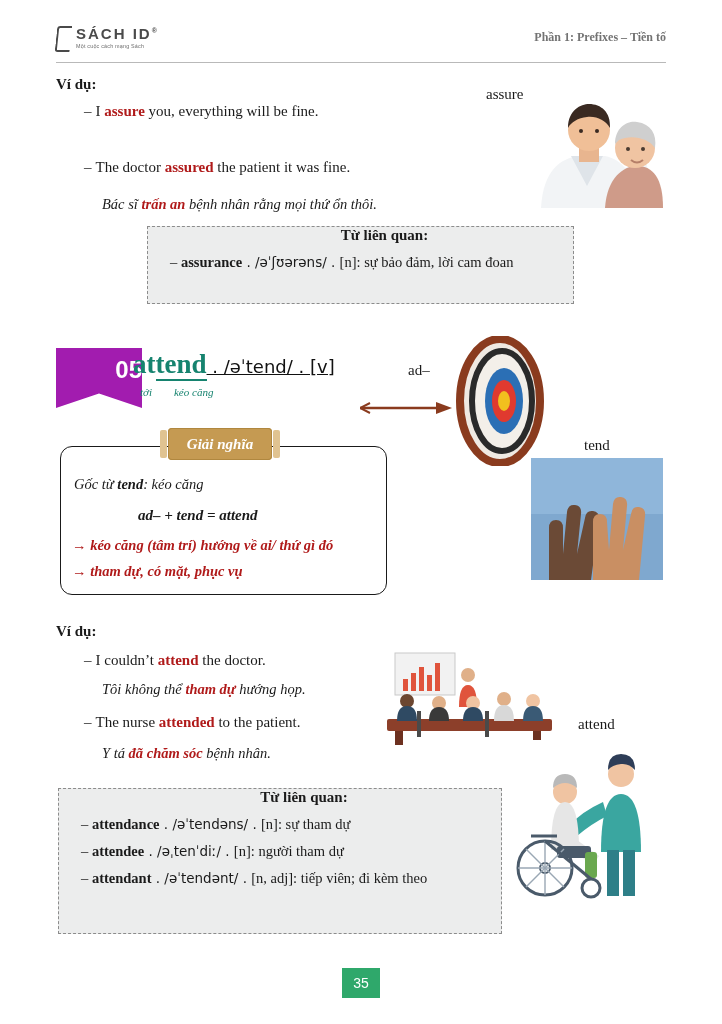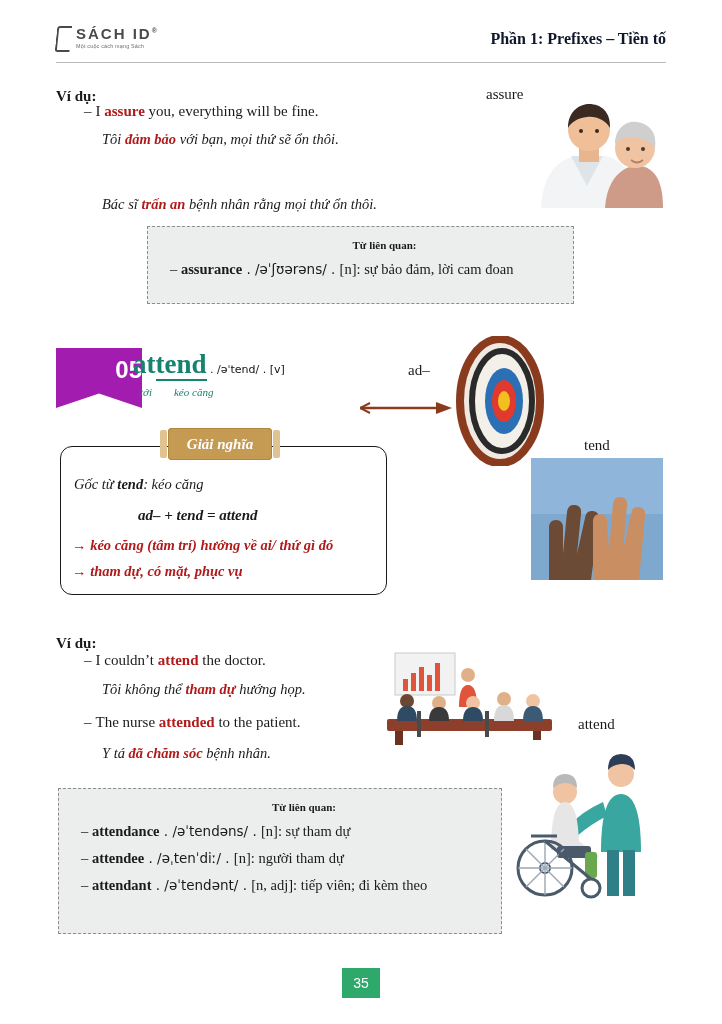--- a/index.html
+++ b/index.html
@@ -69,39 +69,38 @@
     color: #6d6d6d;
     letter-spacing: .2px;
     margin-top: 3px;
   }
   .header-title {
     position: absolute;
     right: 0;
     top: 4px;
     font-family: "Liberation Serif", serif;
     font-weight: bold;
-    font-size: 16px;
-    color: #0f172a;
+    font-size: 12px;
+    color: #737373;
   }
   .header-rule {
     position: absolute;
     left: 56px;
     right: 56px;
     top: 62px;
     height: 1px;
     background: #b9b9b9;
   }
 
   
   .label-vd {
     position: absolute;
     font-weight: bold;
     font-size: 15px;
     font-family: "Liberation Serif", serif;
-    margin-top: 12px;
   }
   .ex-line {
     position: absolute;
     font-size: 15px;
     white-space: nowrap;
   }
   .ex-line .dash { margin-right: 4px; }
   .kw { color: #b01a1a; font-weight: bold; }
   .vi {
     position: absolute;
@@ -113,22 +112,21 @@
 
   
   .rel-box {
     position: absolute;
     background: #eceded;
     border: 1px dashed #8c8c8c;
   }
   .rel-title {
     text-align: center;
     font-weight: bold;
-    font-size: 11px;
-    margin-top: 12px;
+    font-size: 15px;
     padding-left: 48px;
   }
   .rel-item {
     font-size: 14.5px;
     margin-left: 22px;
     margin-top: 10px;
     white-space: nowrap;
   }
   .rel-item b { font-weight: bold; }
   .ipa { font-family: "DejaVu Sans", sans-serif; font-size: 13.5px; }
@@ -158,23 +156,24 @@
     font-size: 27px;
     font-family: "Liberation Serif", serif;
   }
   .word-pre { color: #16836f; font-weight: bold; }
   .word-root {
     color: #16836f;
     font-weight: bold;
     border-bottom: 2px solid #16836f;
   }
   .word-ipa {
-    font-size: 11px;
+    font-size: 18px;
     color: #111;
     font-family: "DejaVu Sans", sans-serif;
+    text-decoration: underline;
   }
   .word-gloss {
     position: absolute;
     left: 140px;
     top: 386px;
     font-size: 11px;
     font-style: italic;
     color: #16836f;
   }
   .word-gloss span:last-child { margin-left: 22px; }
@@ -300,24 +299,24 @@
     </div>
     <div class="header-title">Phần 1: Prefixes – Tiền tố</div>
   </div>
   <div class="header-rule"></div>
 
   <div class="label-vd" style="left:56px; top:76px;">Ví dụ:</div>
 
   <div class="ex-line" style="left:84px; top:103px;">
     <span class="dash">–</span><span>I </span><span class="kw">assure</span><span> you, everything will be fine.</span>
   </div>
-  <div class="vi" style="left:102px; top:131px;">
-    <span>Tôi </span><b>đảm bảo</b><span> với bạn, mọi thứ sẽ ổn thôi.</span>
-  </div>
-
+
+  <div class="ex-line" style="left:84px; top:159px;">
+    <span class="dash">–</span><span>The doctor </span><span class="kw">assured</span><span> the patient it was fine.</span>
+  </div>
   <div class="vi" style="left:102px; top:196px;">
     <span>Bác sĩ </span><b>trấn an</b><span> bệnh nhân rằng mọi thứ ổn thôi.</span>
   </div>
 
   <div class="ill-cap" style="left:486px; top:86px;">assure</div>
   <div class="ill" style="left:531px; top:74px; width:132px; height:134px;">
     <svg width="132" height="134" viewBox="0 0 132 134">
       <rect x="0" y="0" width="132" height="134" fill="#ffffff"></rect>
 
       <path d="M10 134 C12 96 30 84 48 82 L74 82 C92 86 104 100 106 134 Z" fill="#f2f4f6"></path>

